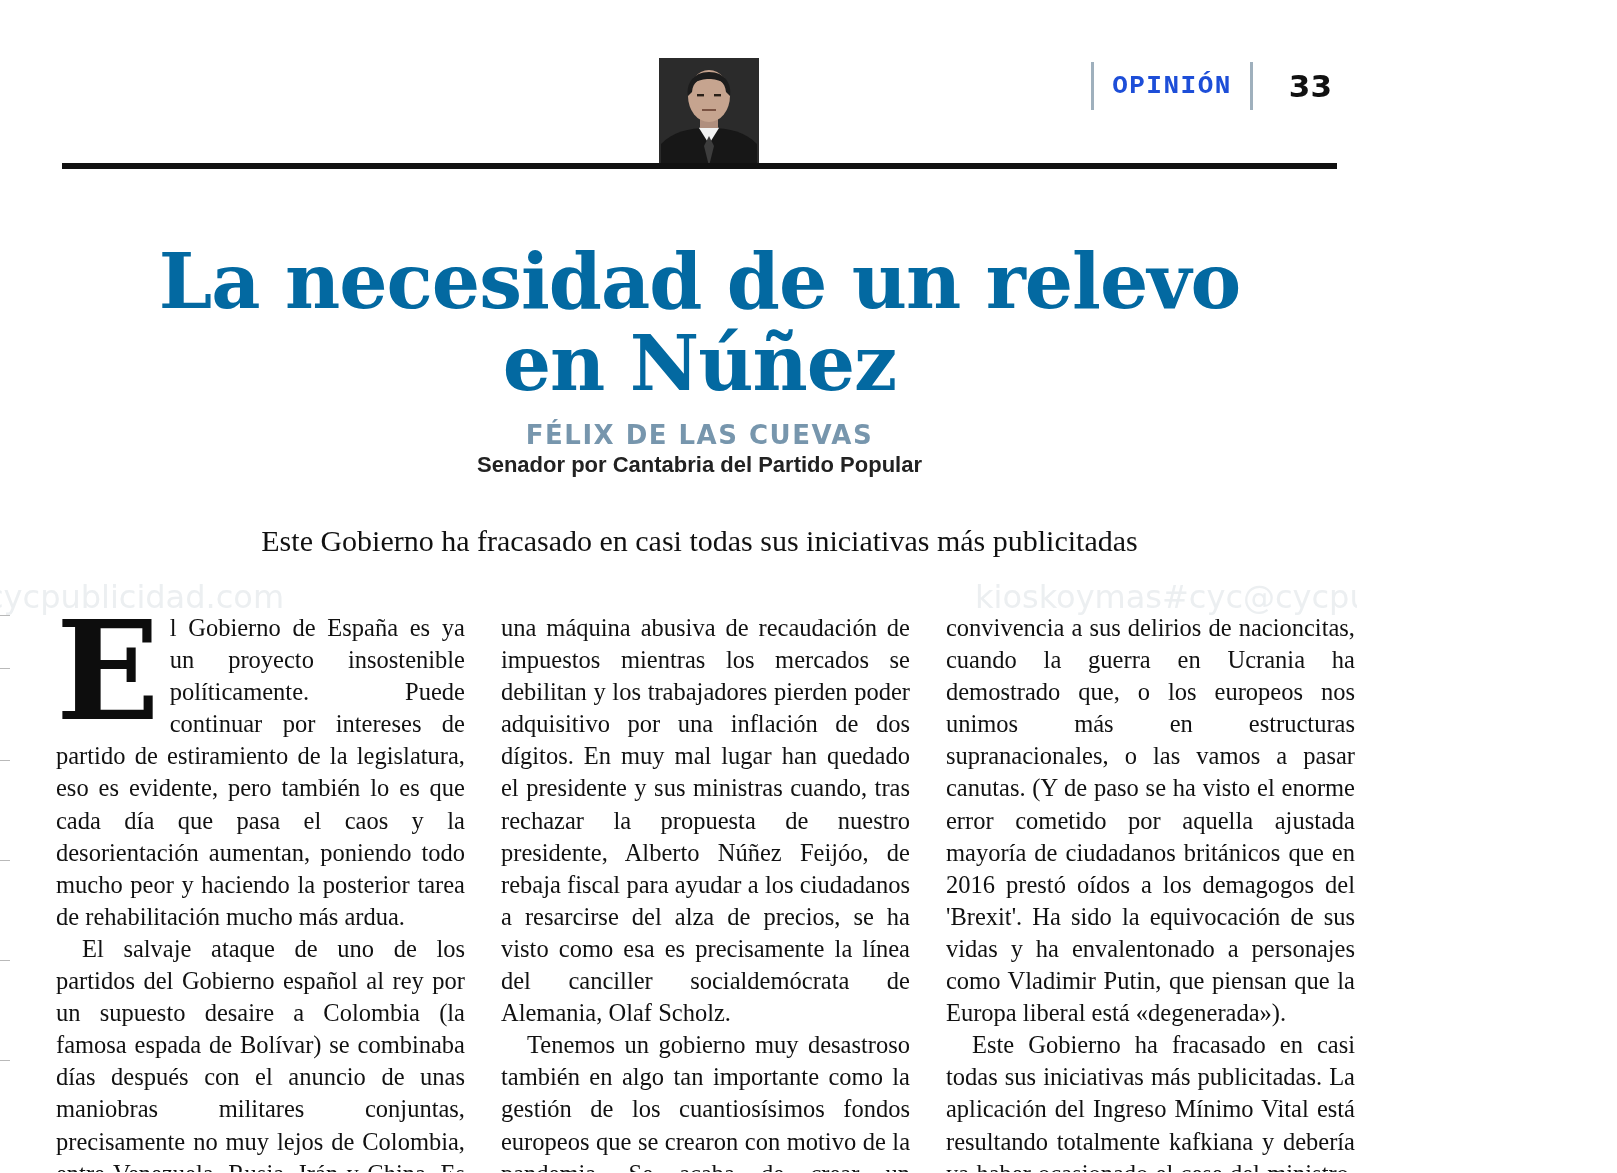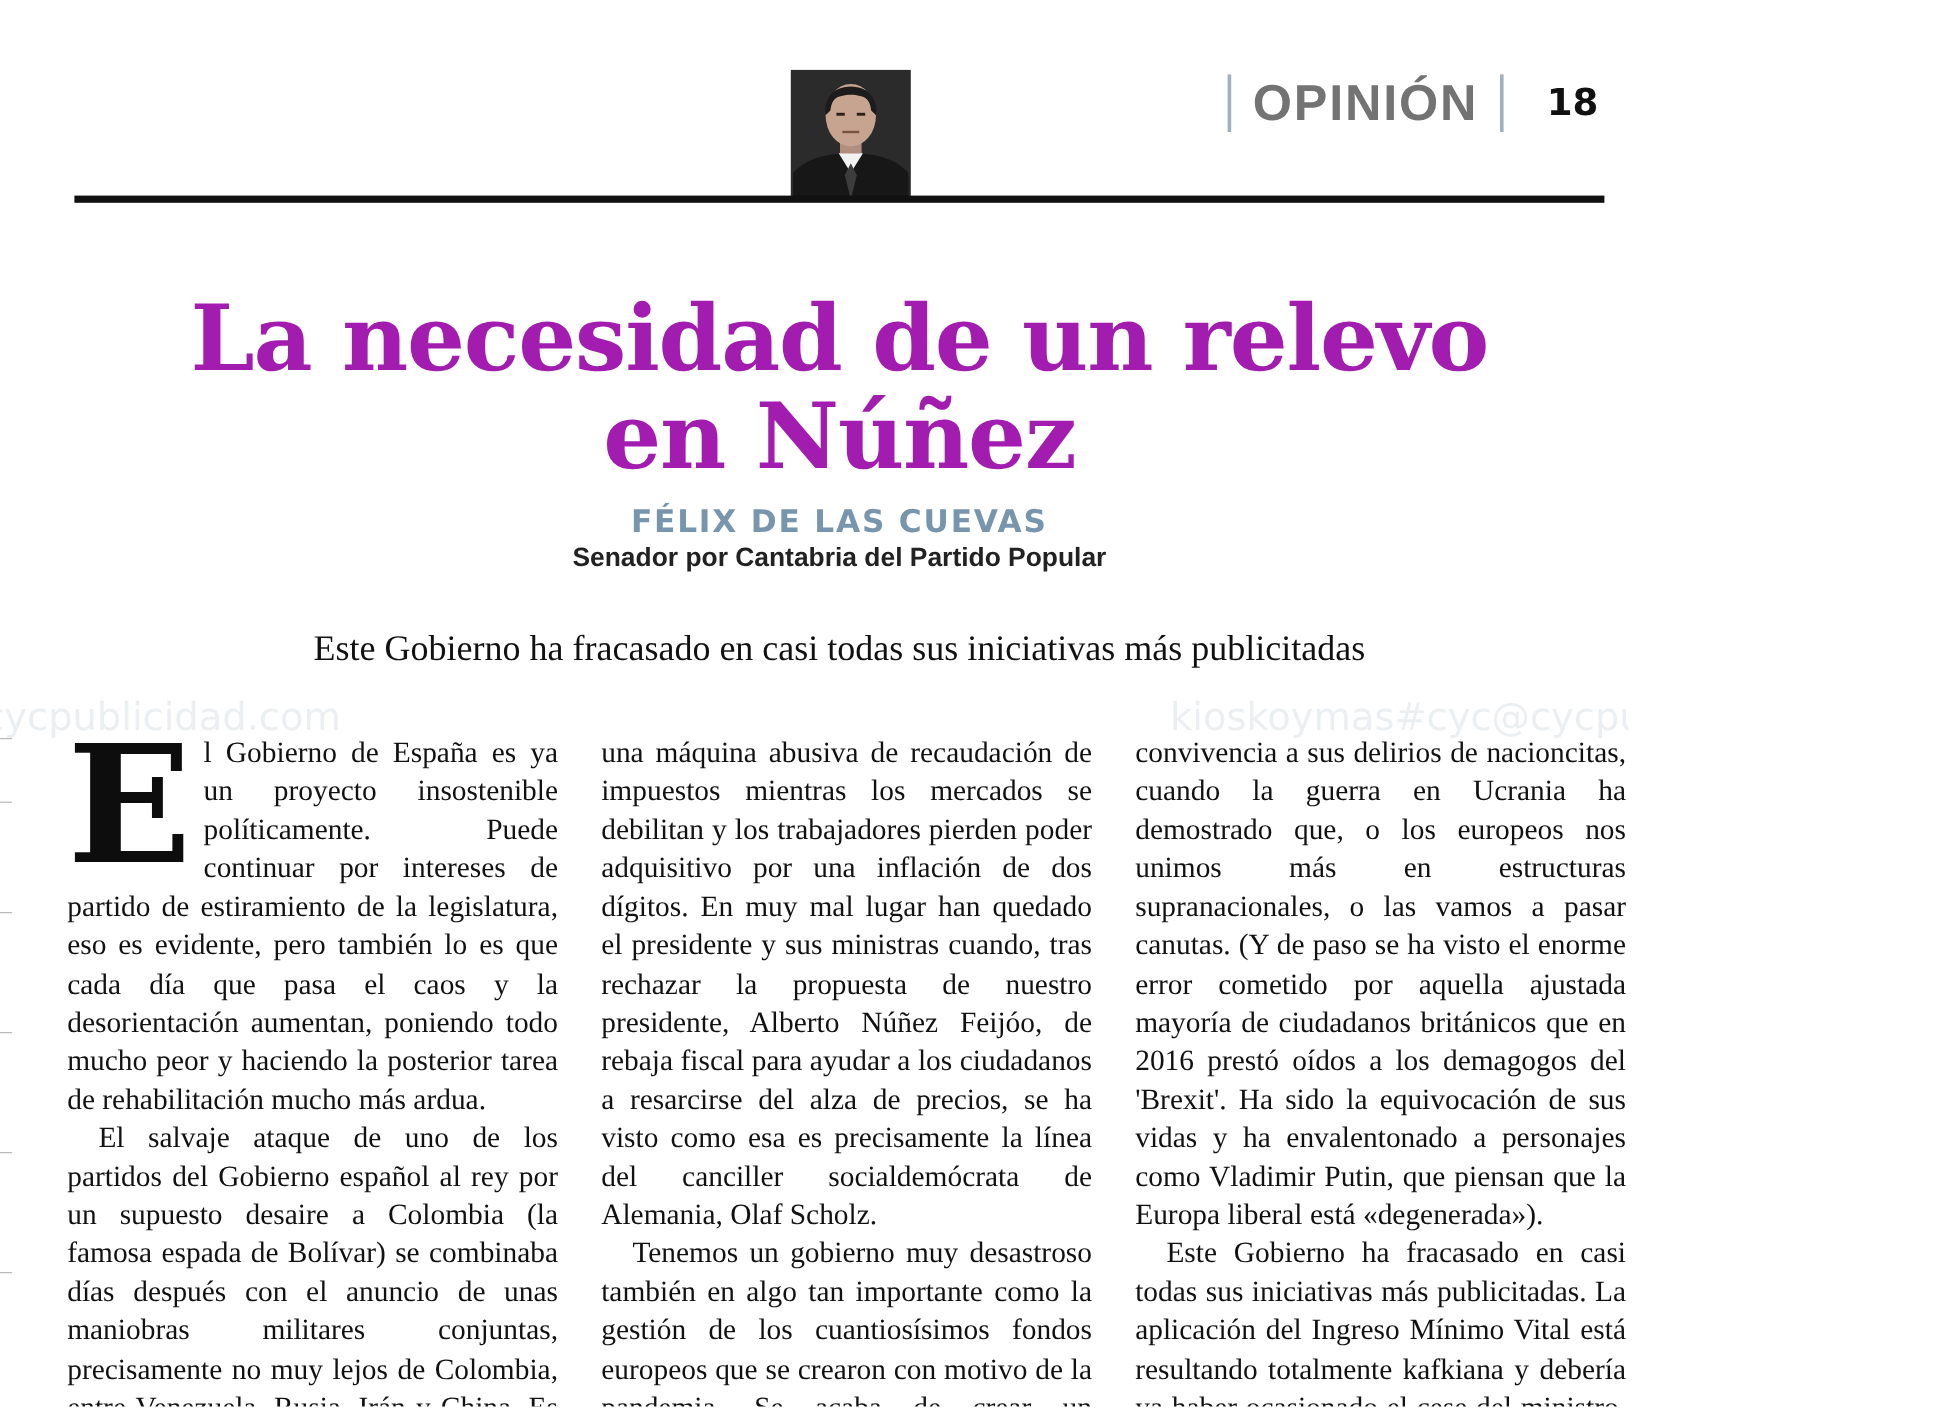--- a/index.html
+++ b/index.html
@@ -41,25 +41,25 @@
     align-items: center;
     height: 52px;
   }
   .masthead .divider {
     width: 3px;
     height: 48px;
     background: #9fb0bd;
     margin: 0 18px;
   }
   .section-name {
-    font-family: Liberation Sans, sans-serif;
-    font-weight: bold;
-    font-size: 42px;
+    font-family: Liberation Mono, monospace;
+    font-weight: bold;
+    font-size: 26px;
     letter-spacing: 1.5px;
-    color: #737373;
+    color: #1d4ed8;
   }
   .page-number {
     font-family: "DejaVu Sans", sans-serif;
     font-weight: bold;
     font-size: 31px;
     color: #111;
     margin-left: 18px;
   }
 
   
@@ -88,21 +88,21 @@
     position: absolute;
     top: 190px;
     left: 62px;
     right: 280px;
     text-align: center;
     font-family: "DejaVu Serif", serif;
     font-weight: bold;
     font-size: 76px;
     line-height: 1.08;
     letter-spacing: -1px;
-    color: #a21caf;
+    color: #0369a1;
   }
 
   
   .byline {
     position: absolute;
     top: 420px;
     left: 62px;
     right: 280px;
     text-align: center;
   }
@@ -222,21 +222,21 @@
       <rect x="59" y="36" width="7" height="2.4" fill="#2a2018"></rect>
 
       <rect x="47" y="51" width="14" height="2" fill="#7a5242"></rect>
     </svg>
   </div>
 
   <div class="masthead">
     <div class="divider"></div>
     <div class="section-name">OPINIÓN</div>
     <div class="divider"></div>
-    <div class="page-number">18</div>
+    <div class="page-number">33</div>
   </div>
 
   <div class="top-rule"></div>
 
   <h1 class="headline">
     <span>La necesidad de un relevo</span><br>
     <span>en Núñez</span>
   </h1>
 
   <div class="byline">

